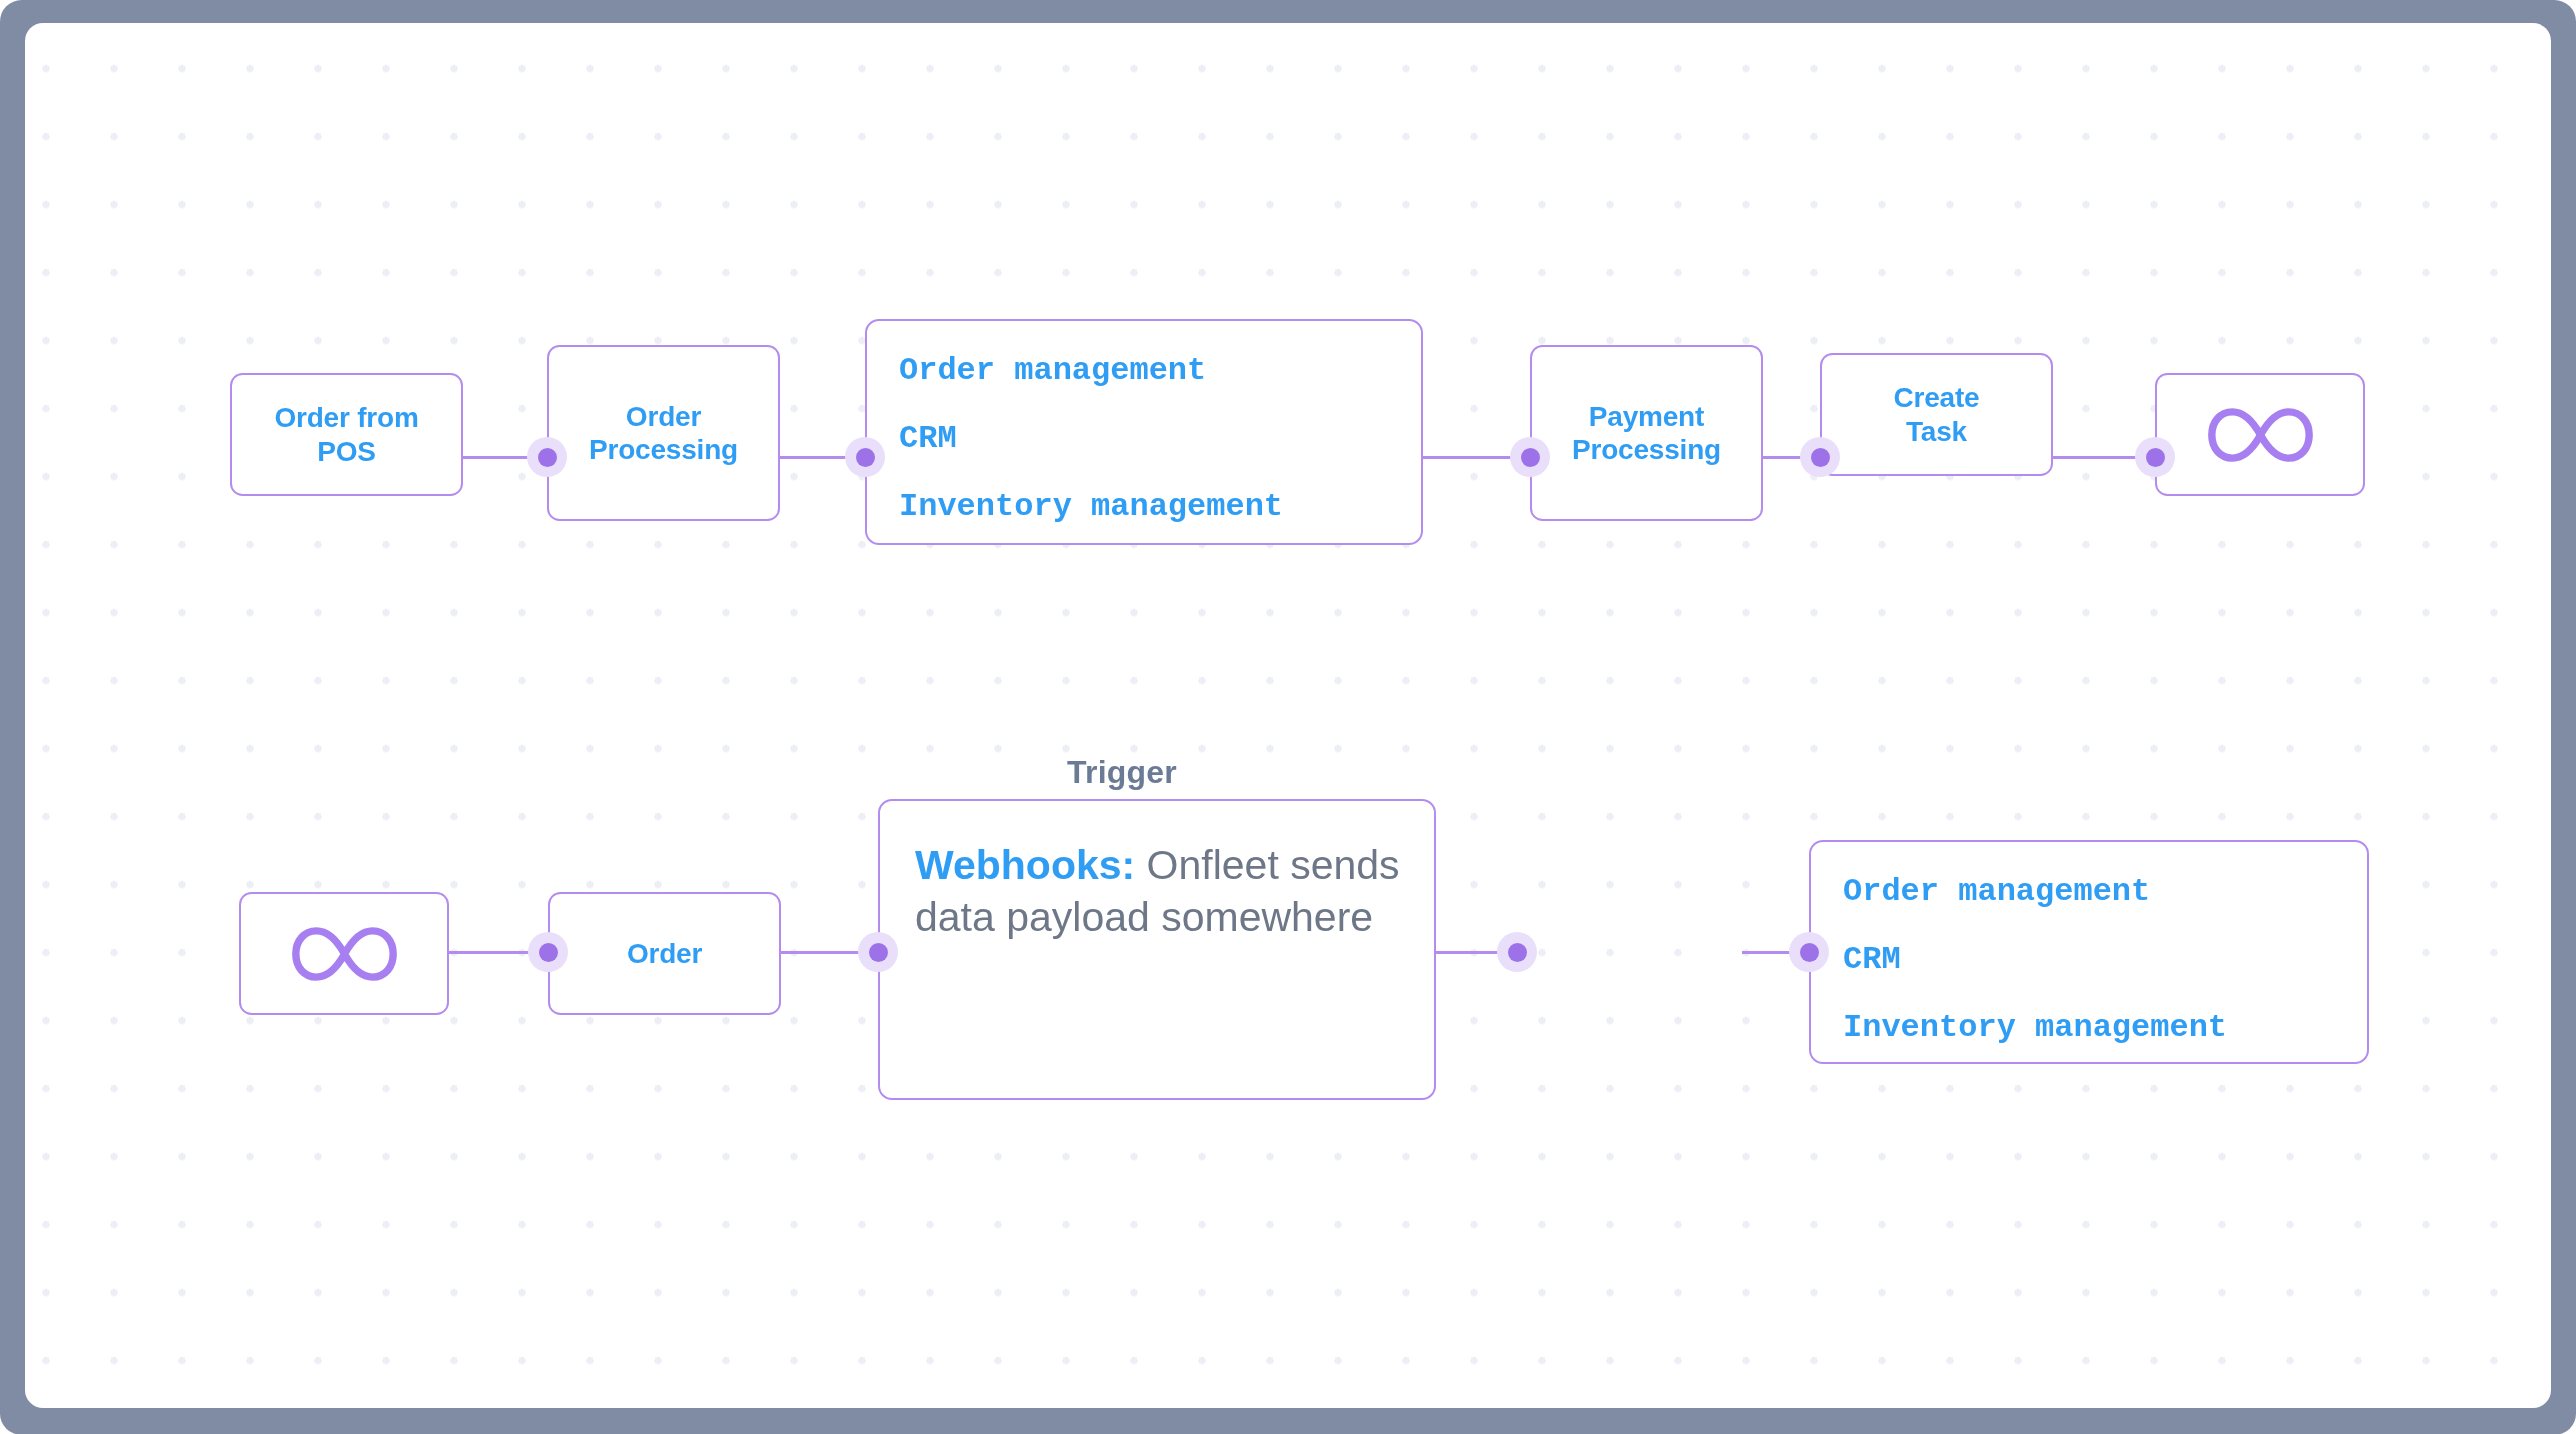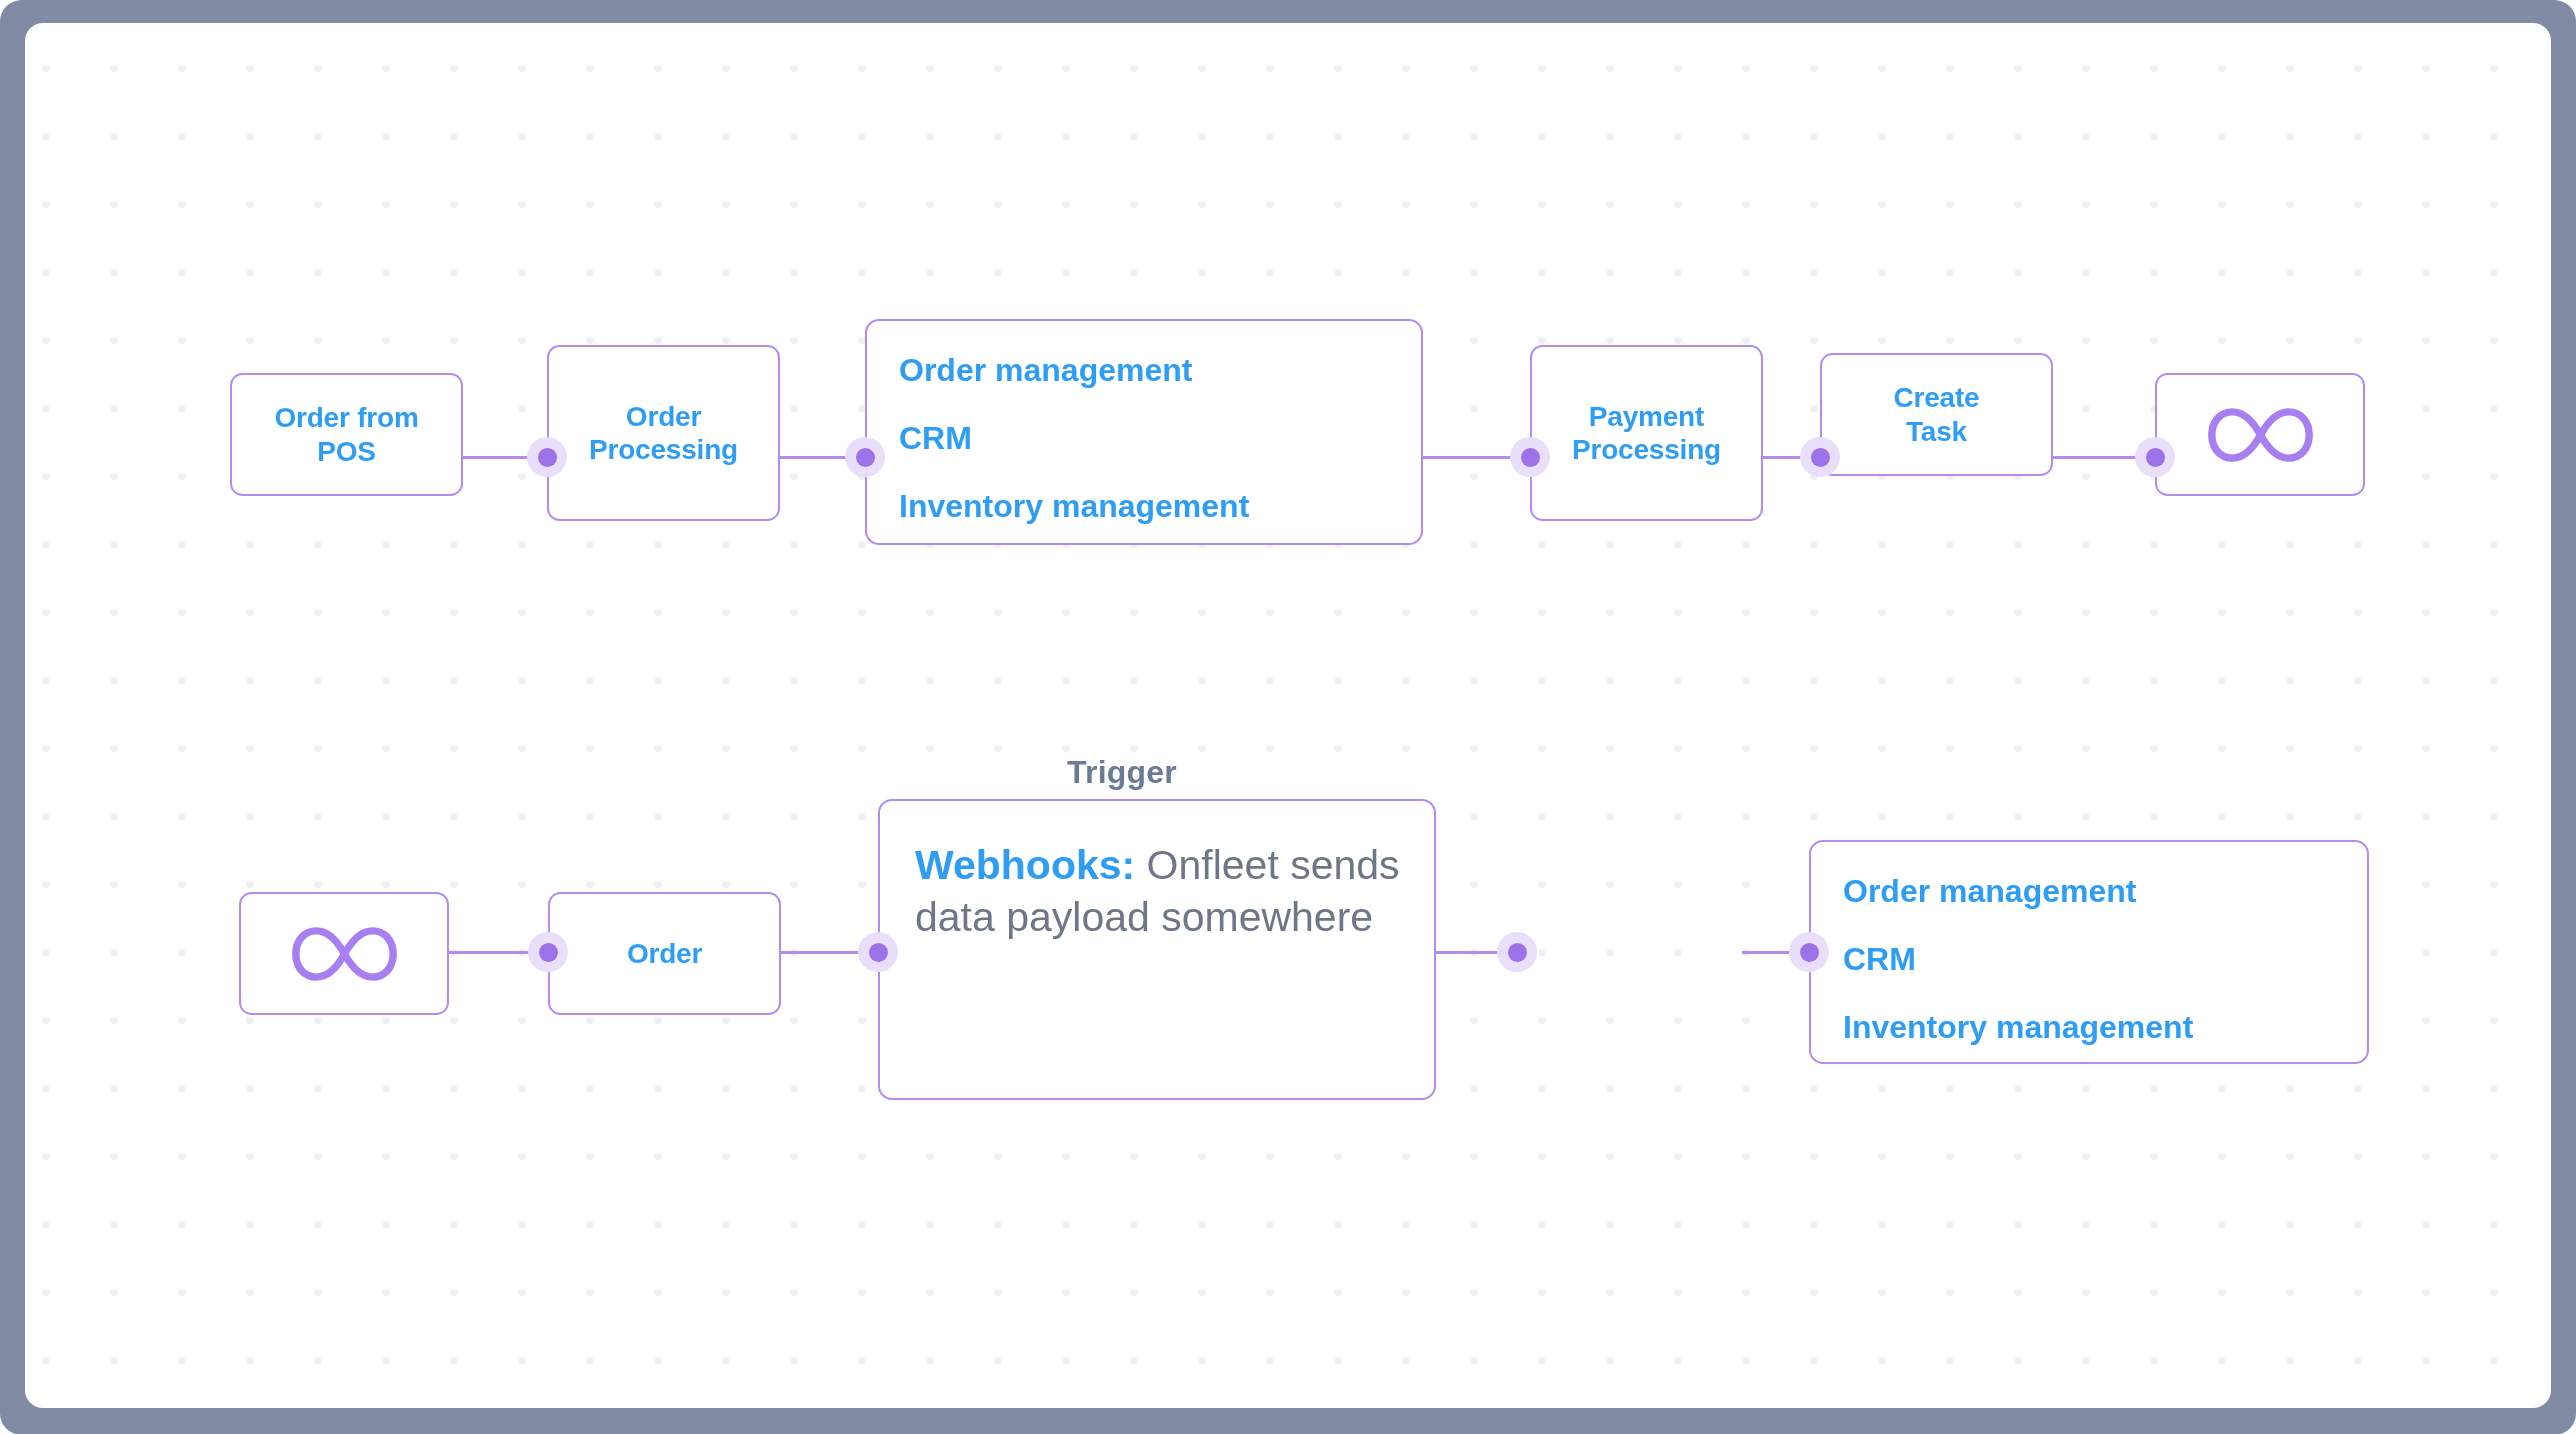--- a/index.html
+++ b/index.html
@@ -64,20 +64,21 @@
     line-height: 1.18;
     text-align: center;
     letter-spacing: -0.2px;
   }
 
   
   .node.list {
     display: block;
     padding: 32px 12px 32px 32px;
     border-radius: 14px;
+    font-family: Liberation Mono, monospace;
   }
   .list-row {
     color: #2f9df4;
     font-weight: bold;
     font-size: 32px;
     line-height: 1.1;
     text-align: left;
     white-space: nowrap;
   }
   .list-row + .list-row { margin-top: 33px; }

